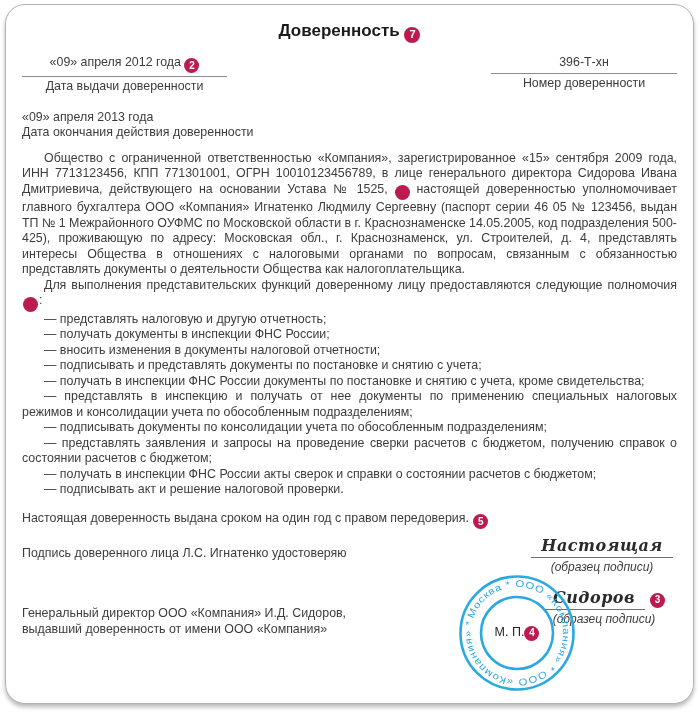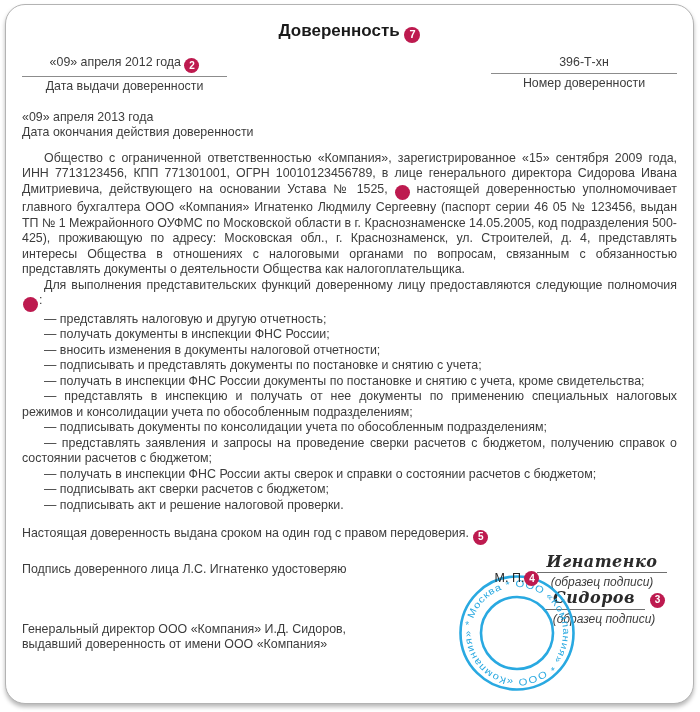--- a/index.html
+++ b/index.html
@@ -51,21 +51,21 @@
   .sig-row .marker { margin-bottom:2px; }
 
   .director-text { margin-top:31px; width:420px; }
 
   .director-sig { position:absolute; right:14px; top:572px; margin-top:12px; }
 
   .stamp { position:absolute; left:449px; top:566px; width:124px; height:124px; }
   .stamp svg { display:block; width:124px; height:124px; }
   .stamp .ringtext { font-family:"Liberation Sans", sans-serif; font-size:9.6px; fill:#29a9e1; letter-spacing:.6px; }
   .stamp-center {
-    position:absolute; inset:0; display:flex; justify-content:center; 
+    position:absolute; inset:0; display:flex; align-items:center; justify-content:center; 
     font-size:12.5px; color:#262626;
   }
 
   .footer { position:absolute; left:16px; top:663px; display:flex; align-items:center; gap:6px; }
 </style>
 </head>
 <body>
 
 <div class="page">
 
@@ -112,32 +112,31 @@
 
 
       <p class="para power">— представлять в инспекцию и получать от нее документы по применению специальных налоговых режимов и консолидации учета по обособленным подразделениям;</p>
 
       <p class="para power">— подписывать документы по консолидации учета по обособленным подразделениям;</p>
 
       <p class="para power">— представлять заявления и запросы на проведение сверки расчетов с бюджетом, получению справок о состоянии расчетов с бюджетом;</p>
 
       <p class="para power">— получать в инспекции ФНС России акты сверок и справки о состоянии расчетов с бюджетом;</p>
 
-      <p class="para power">— подписывать акт сверки расчетов с бюджетом;</p>
 
       <p class="para power">— подписывать акт и решение налоговой проверки.</p>
     </div>
 
   <p class="term"><span>Настоящая доверенность выдана сроком на один год с правом передоверия.</span>
     <span class="marker">5</span></p>
 
   <div class="attest-row">
     <div>Подпись доверенного лица Л.С. Игнатенко удостоверяю</div>
     <div class="sigblock">
-      <div><span class="sig-underline"><span class="sig-script">Игнатенко</span></span></div>
+      <div><span class="sig-underline"><span class="sig-script">Настоящая</span></span></div>
       <div class="sig-caption">(образец подписи)</div>
     </div>
   </div>
 
   <div class="director-text">
     <div>Генеральный директор ООО «Компания» И.Д. Сидоров,</div>
     <div>выдавший доверенность от имени ООО «Компания»</div>
   </div>
 
   <div class="sigblock director-sig">

